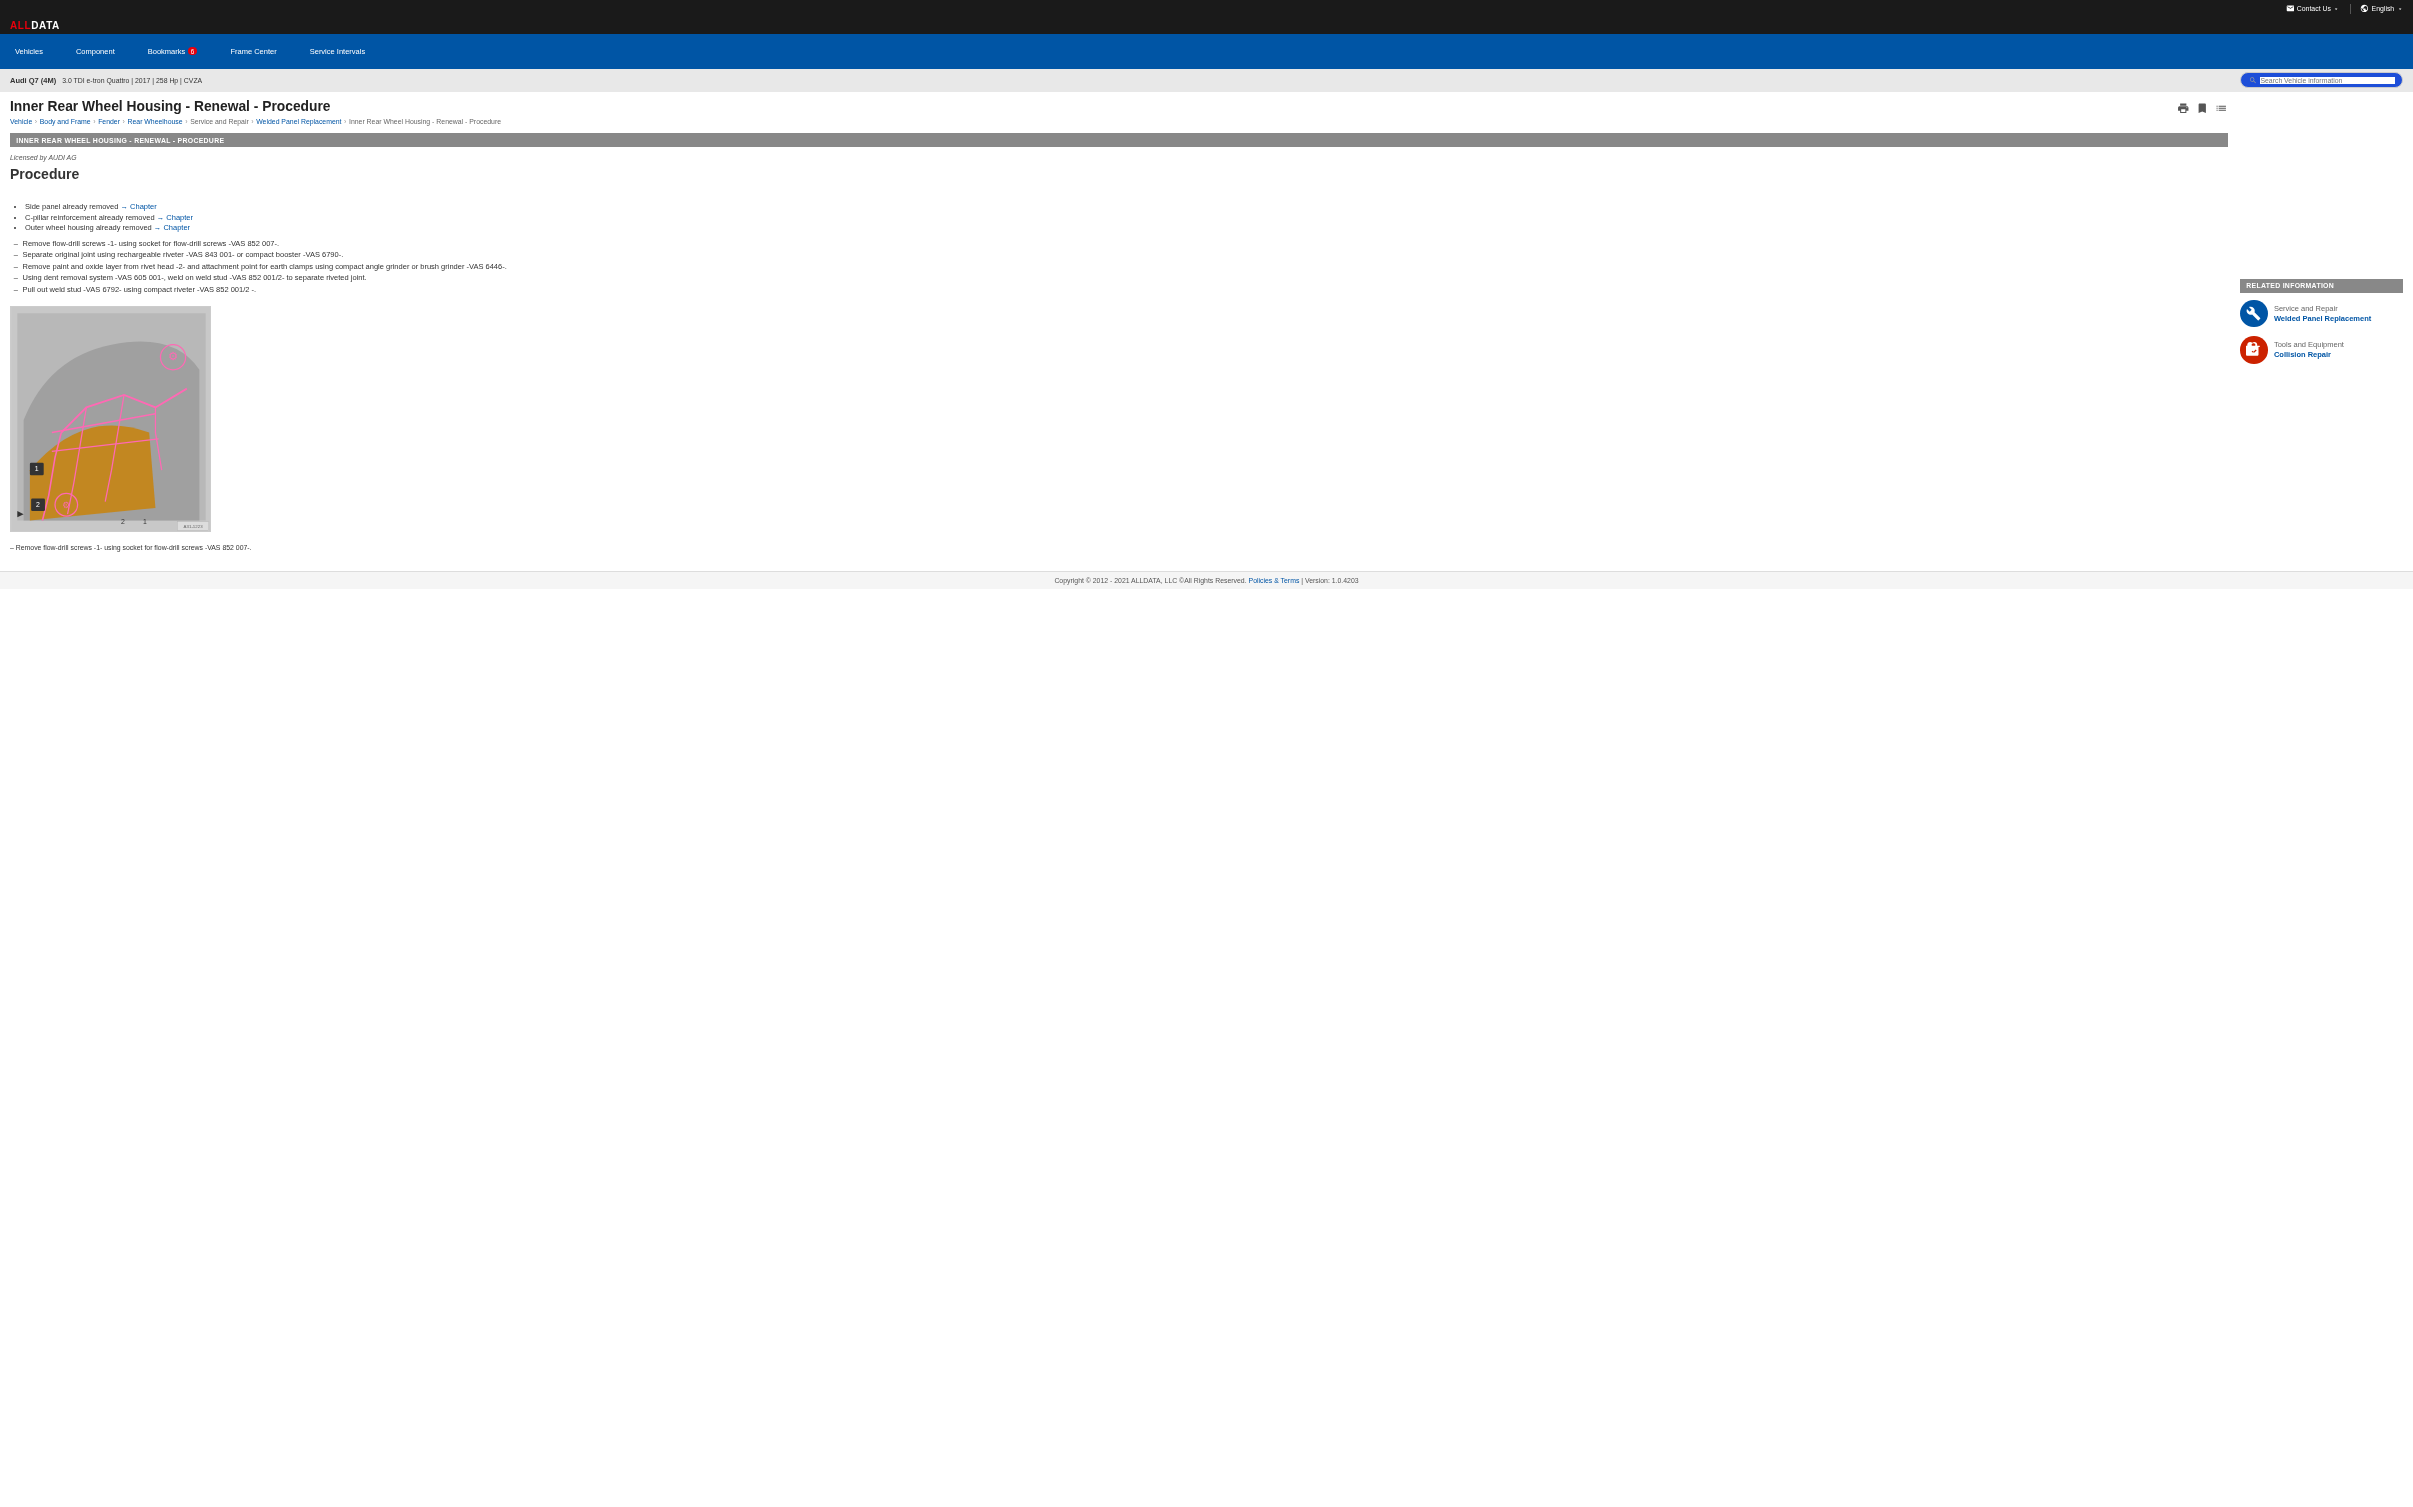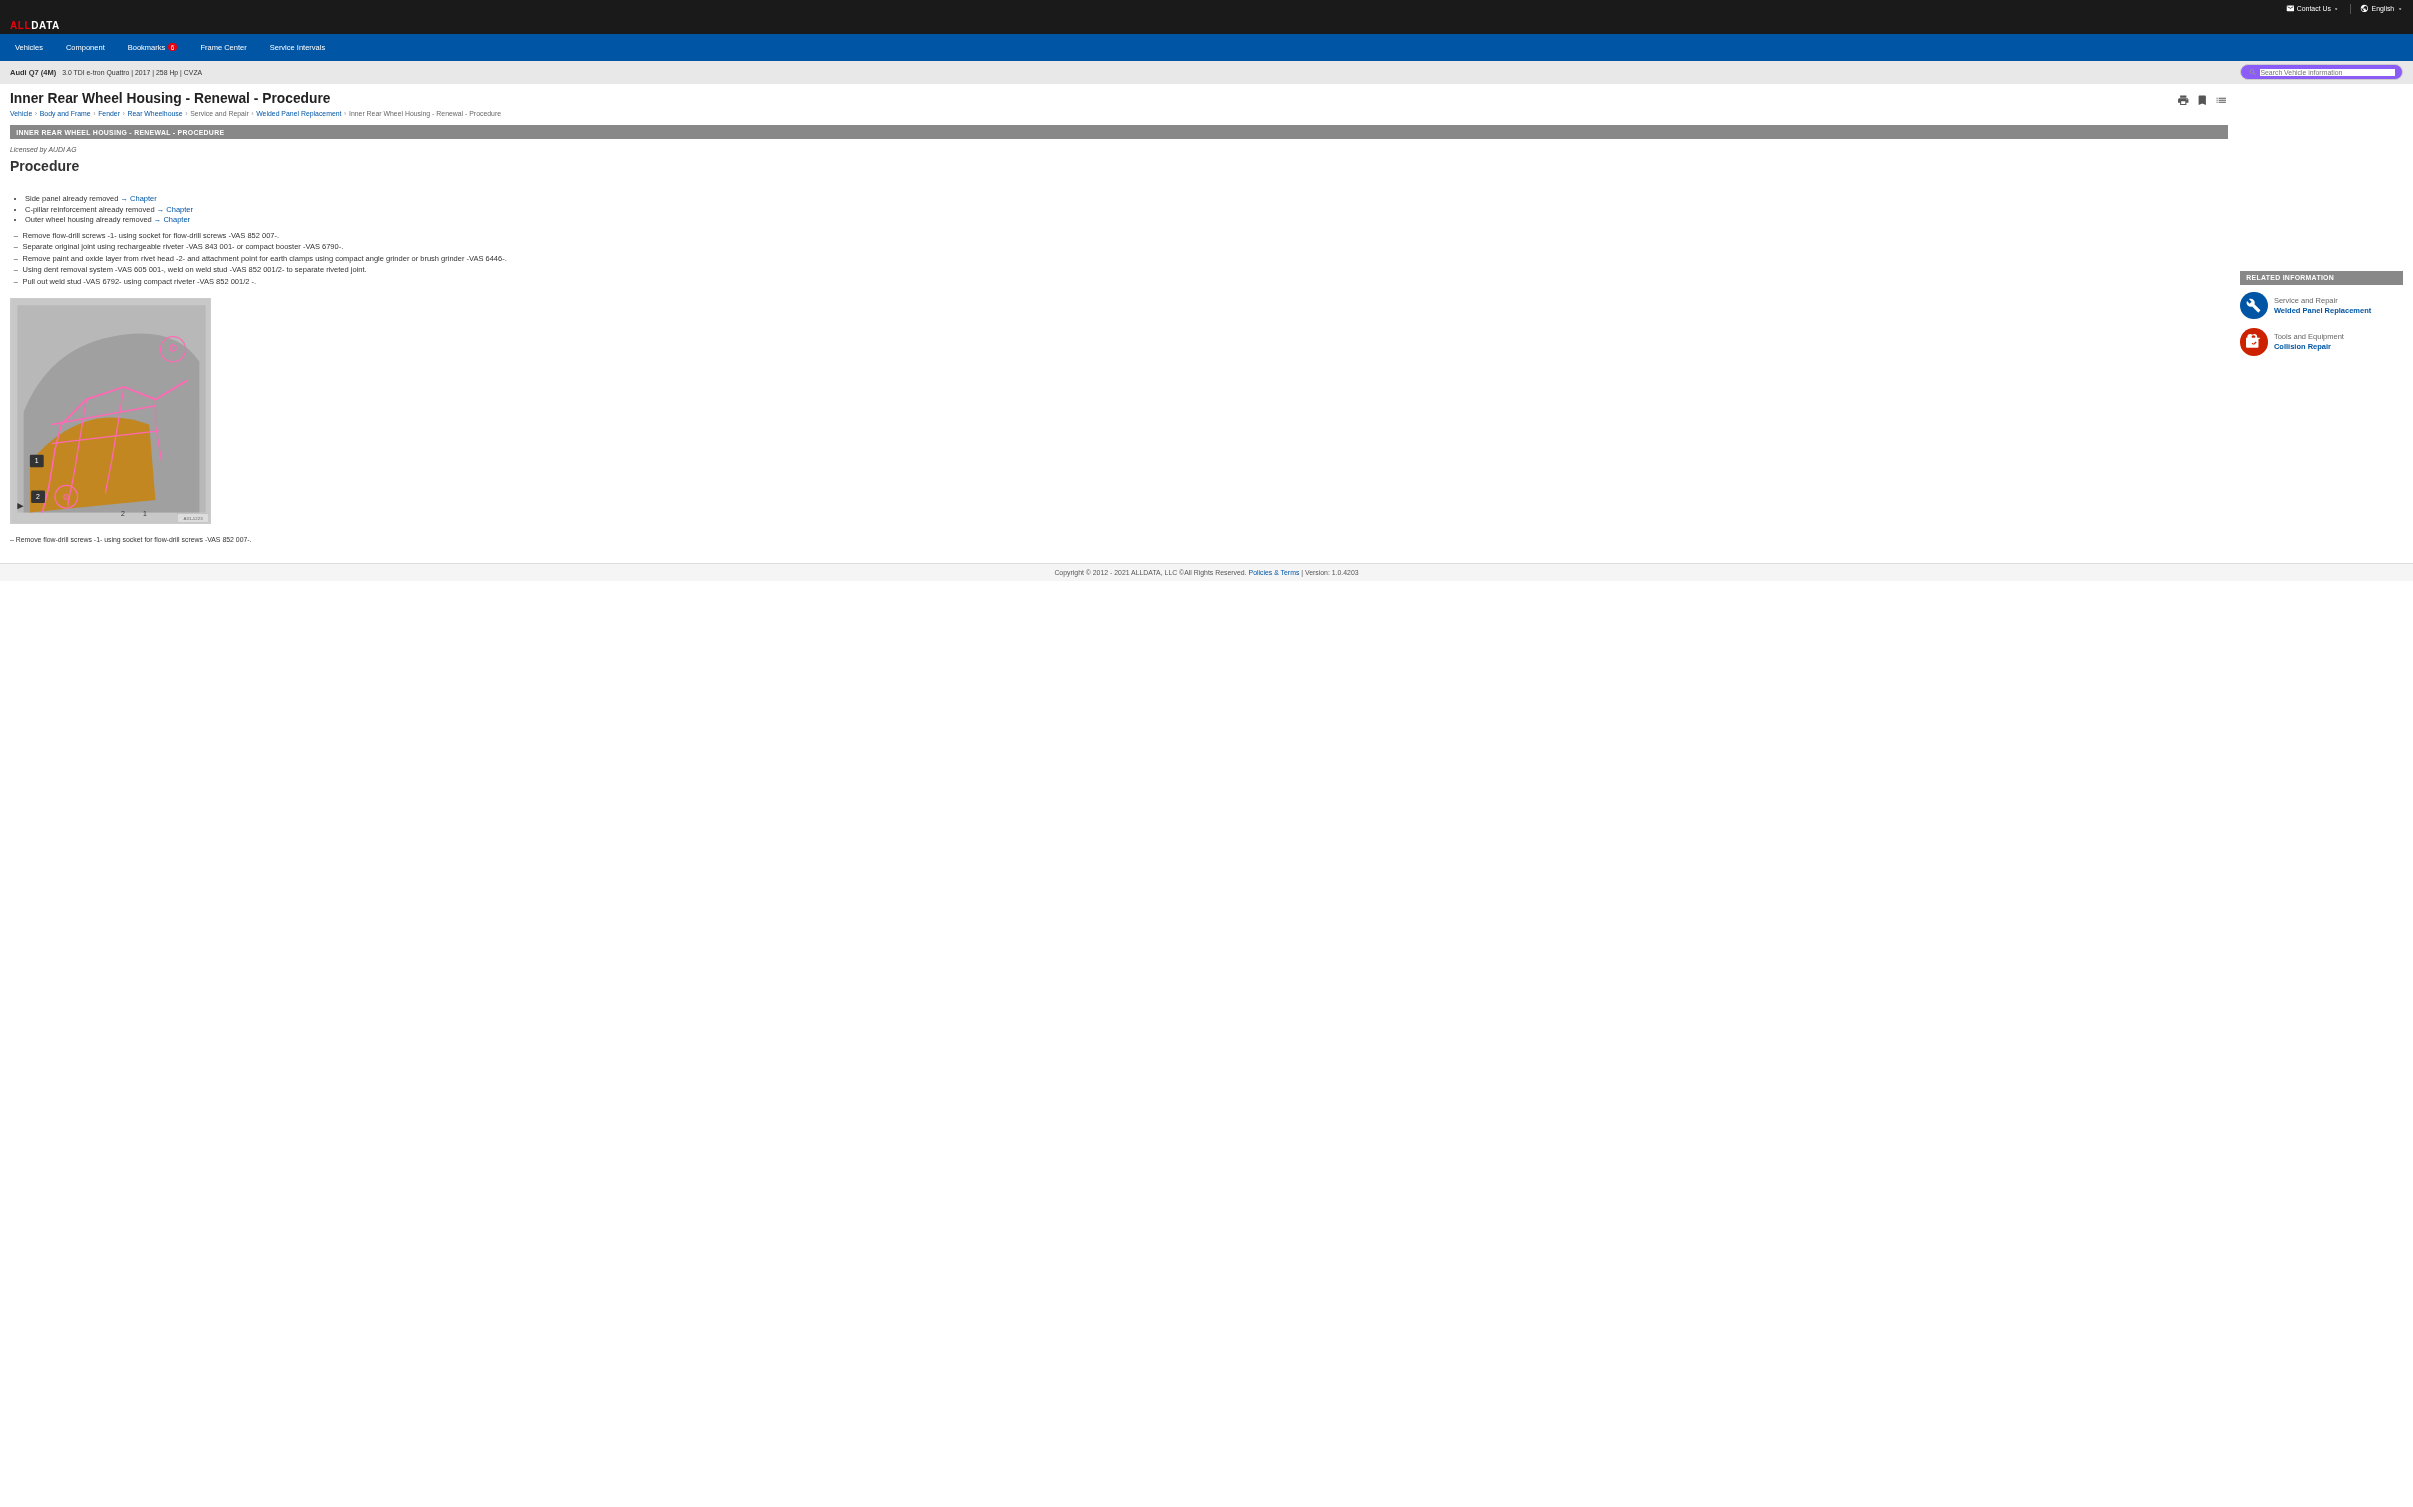--- a/index.html
+++ b/index.html
@@ -40,23 +40,23 @@
       font-size: 10px;
       letter-spacing: 0.6px;
     }
     #logo-bar .logo span { color: #e8000d; }
 
     
     #nav-bar {
       background: #0055a5;
       display: flex;
       align-items: center;
-      height: 27px;
+      height: 35px;
       padding: 0 7.5px;
-      gap: 8px;
+      gap: 18px;
     }
     .nav-item {
       color: #fff;
       padding: 3.8px 7.5px;
       font-size: 7.5px;
       cursor: pointer;
       border-radius: 1.9px;
       display: flex;
       align-items: center;
       gap: 2.5px;
@@ -78,21 +78,21 @@
       justify-content: space-between;
     }
     #vehicle-bar .vehicle-title {
       font-size: 7.5px;
       color: #333;
       font-weight: bold;
     }
     #vehicle-bar .search-box {
       display: flex;
       align-items: center;
-      background: #8b5cf6;
+      background: #1d4ed8;
       border: 0.6px solid #ccc;
       border-radius: 10px;
       padding: 2.5px 7.5px;
       gap: 3.8px;
       width: 163px;
     }
     #vehicle-bar .search-box input {
       border: none;
       outline: none;
       font-size: 6.9px;

